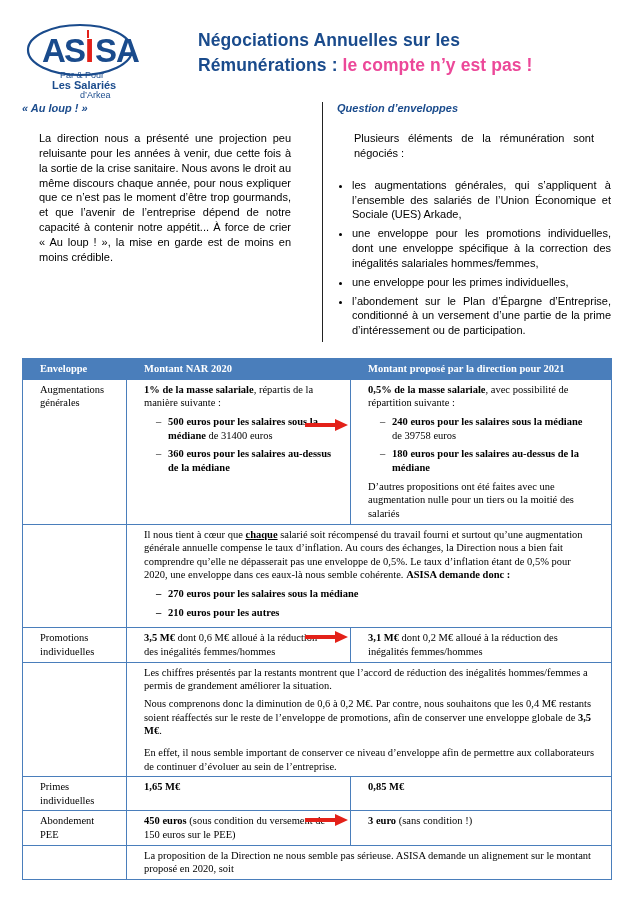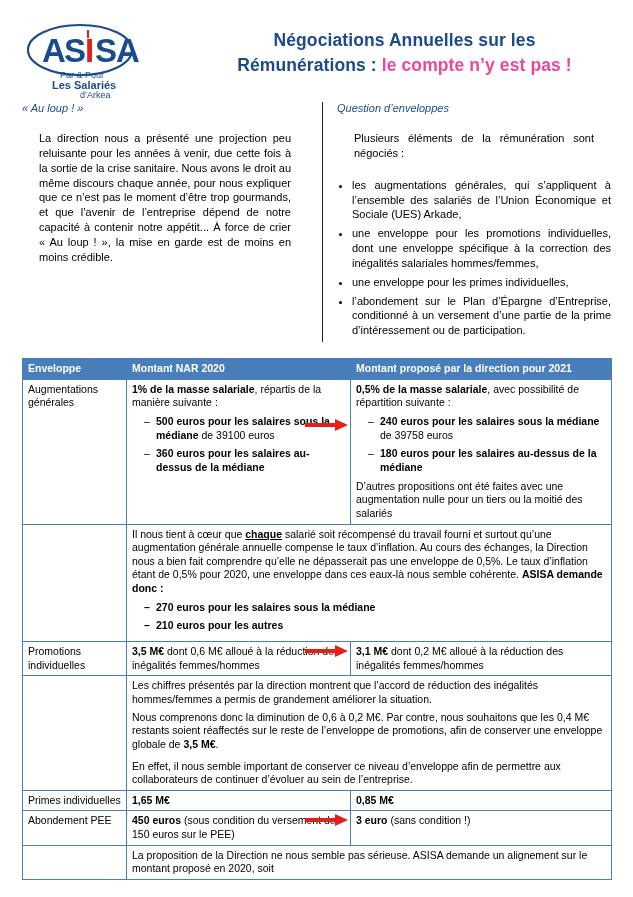--- a/index.html
+++ b/index.html
@@ -28,21 +28,21 @@
     gap: 6px;
   }
   .logo-wrap {
     width: 170px;
     flex: 0 0 170px;
     padding-top: 6px;
   }
   .logo-svg { display: block; }
   .title-wrap {
     flex: 1;
-    text-align: center;
+    text-align: left;
     padding-top: 14px;
   }
   .title-line {
     font-size: 17.5px;
     color: #1a4b8c;
     font-weight: bold;
     line-height: 1.45;
     letter-spacing: .1px;
   }
   .title-line .strong {
@@ -72,21 +72,21 @@
   .intro-right {
     flex: 1;
     padding-left: 14px;
     border-left: 1px solid #222;
     box-sizing: border-box;
   }
   .intro h3 {
     margin: 0 0 6px 0;
     font-size: 11px;
     font-style: italic;
-    font-weight: normal;
+    font-weight: bold;
     color: #1a4b8c;
   }
   .intro p {
     margin: 17px;
     font-size: 11px;
     line-height: 1.35;
     text-align: justify;
   }
   .intro ul {
     margin: 4px 0 0 0;
@@ -103,22 +103,23 @@
   table.main {
     width: 100%;
     border-collapse: collapse;
     margin-top: 16px;
     font-size: 10.5px;
     table-layout: fixed;
   }
   table.main td, table.main th {
     border: 1px solid #4a7ebb;
     vertical-align: top;
-    padding: 3px 5px;
+    padding: 3px 17px;
     line-height: 1.3;
+    font-family: Liberation Serif, serif;
   }
   .col1 { width: 104px; }
   .col2 { width: 224px; }
   .col3 { width: 261px; }
 
   thead th {
     background: #4a7ebb;
     color: #ffffff;
     text-align: left;
     font-weight: bold;
@@ -215,21 +216,21 @@
         <th>Montant proposé par la direction pour 2021</th>
       </tr>
     </thead>
     <tbody>
 
       <tr>
         <td class="cell-label">Augmentations générales</td>
         <td class="cellpad">
           <p class="tight"><span class="b">1% de la masse salariale</span><span>, répartis de la manière suivante :</span></p>
           <ul class="dash">
-            <li><span class="b">500 euros pour les salaires sous la médiane</span><span> de 39100 euros</span></li>
+            <li><span class="b">500 euros pour les salaires sous la médiane</span><span> de 31400 euros</span></li>
             <li><span class="b">360 euros pour les salaires au-dessus de la médiane</span><span></span></li>
           </ul>
         </td>
         <td class="cellpad arrow-cell">
           <span class="arrow" style="left:-46px; top:38px;">
             <svg width="44" height="14" viewBox="0 0 44 14">
                 <path d="M0 5 L30 5 L30 1 L43 7 L30 13 L30 9 L0 9 Z" fill="#e32119"></path>
               </svg>
           </span>
           <p class="tight"><span class="b">0,5% de la masse salariale</span><span>, avec possibilité de répartition suivante :</span></p>
@@ -263,21 +264,21 @@
                 <path d="M0 5 L30 5 L30 1 L43 7 L30 13 L30 9 L0 9 Z" fill="#e32119"></path>
               </svg>
           </span>
           <p class="tight"><span class="b">3,1 M€</span><span> dont 0,2 M€ alloué à la réduction des inégalités femmes/hommes</span></p>
         </td>
       </tr>
 
       <tr>
         <td></td>
         <td class="cellpad" colspan="2">
-          <p class="tight">Les chiffres présentés par la direction montrent que l’accord de réduction des inégalités hommes/femmes a permis de grandement améliorer la situation.</p>
+          <p class="tight">Les chiffres présentés par la restants montrent que l’accord de réduction des inégalités hommes/femmes a permis de grandement améliorer la situation.</p>
           <p class="tight"><span>Nous comprenons donc la diminution de 0,6 à 0,2 M€. Par contre, nous souhaitons que les 0,4 M€ restants soient réaffectés sur le reste de l’enveloppe de promotions, afin de conserver une enveloppe globale de </span><span class="b">3,5 M€</span><span>.</span></p>
           <p class="tight" style="margin-top:8px;">En effet, il nous semble important de conserver ce niveau d’enveloppe afin de permettre aux collaborateurs de continuer d’évoluer au sein de l’entreprise.</p>
         </td>
       </tr>
 
       <tr>
         <td class="cell-label">Primes individuelles</td>
         <td class="cellpad b">1,65 M€</td>
         <td class="cellpad b" style="text-align:left;">0,85 M€</td>
       </tr>

